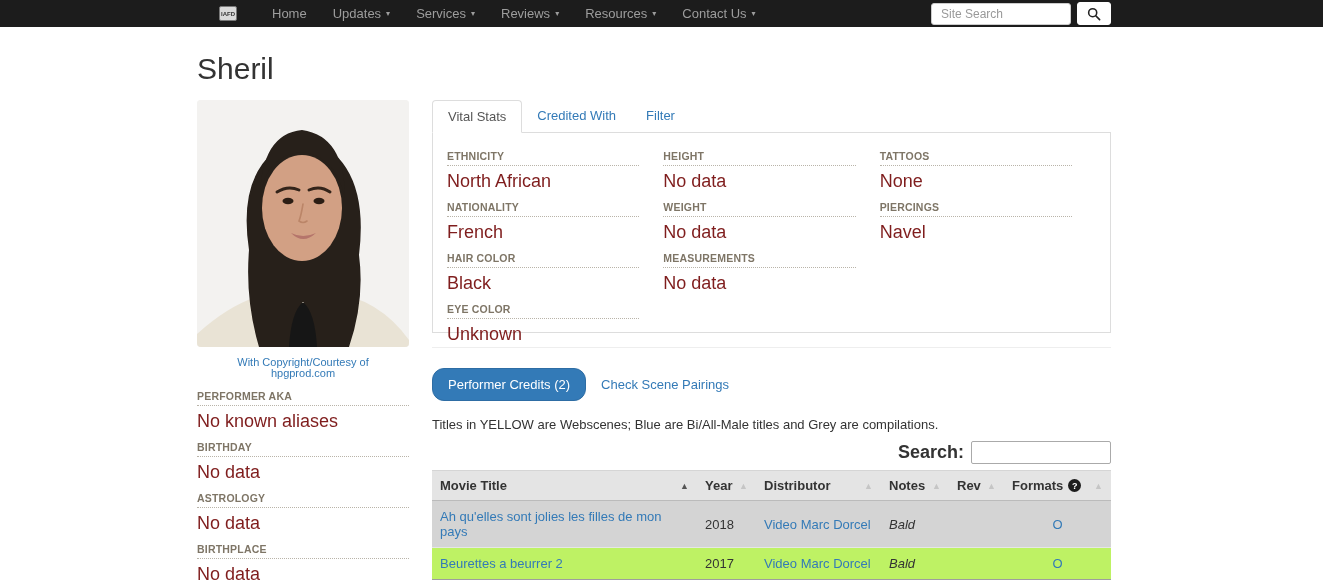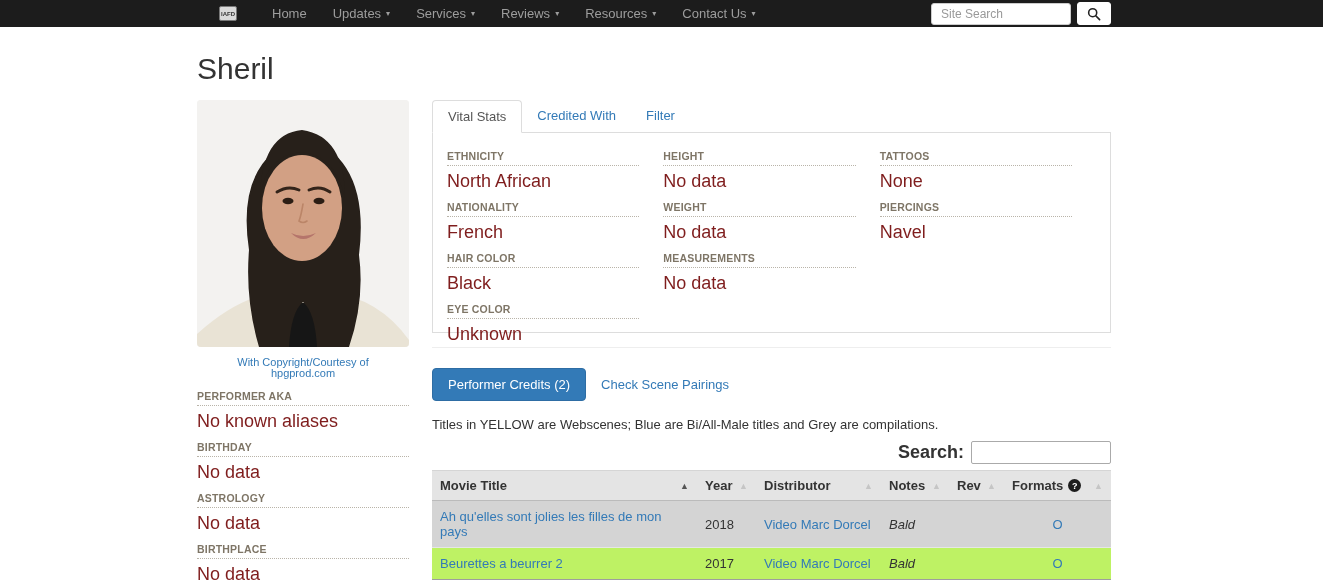--- a/index.html
+++ b/index.html
@@ -69,21 +69,21 @@
   .tab.link { color:#337ab7; }
   .panel {
     border:1px solid #ddd; border-top:none; height:200px; padding:17px 14px 0 14px;
     display:flex;
   }
   .vcol { width:226px; padding-right:24px; }
   .divider { border:none; border-top:1px solid #eee; margin:14px 0 0 0; }
   .credits-bar { margin-top:20px; display:flex; align-items:center; }
   .btn-credits {
     background:#337ab7; border:1px solid #2e6da4; color:#fff; font-size:13px;
-    padding:8px 15px; border-radius:4px; cursor:pointer; font-family:inherit;
+    padding:8px 15px; border-radius:12px; cursor:pointer; font-family:inherit;
   }
   .pairings-link { color:#337ab7; font-size:13px; margin-left:15px; cursor:pointer; text-decoration:none; }
   .legend { margin-top:16px; font-size:13px; color:#333; }
   .search-row { margin-top:9px; display:flex; justify-content:flex-end; align-items:center; }
   .search-label { font-size:18px; font-weight:bold; color:#333; margin-right:7px; }
   .tbl-search {
     width:140px; height:23px; border:1px solid #aaa; border-radius:2px; outline:none;
     font-family:inherit; font-size:12px; padding:0 6px;
   }
   table.movies { margin-top:6px; width:679px; border-collapse:collapse; font-size:13px; }

